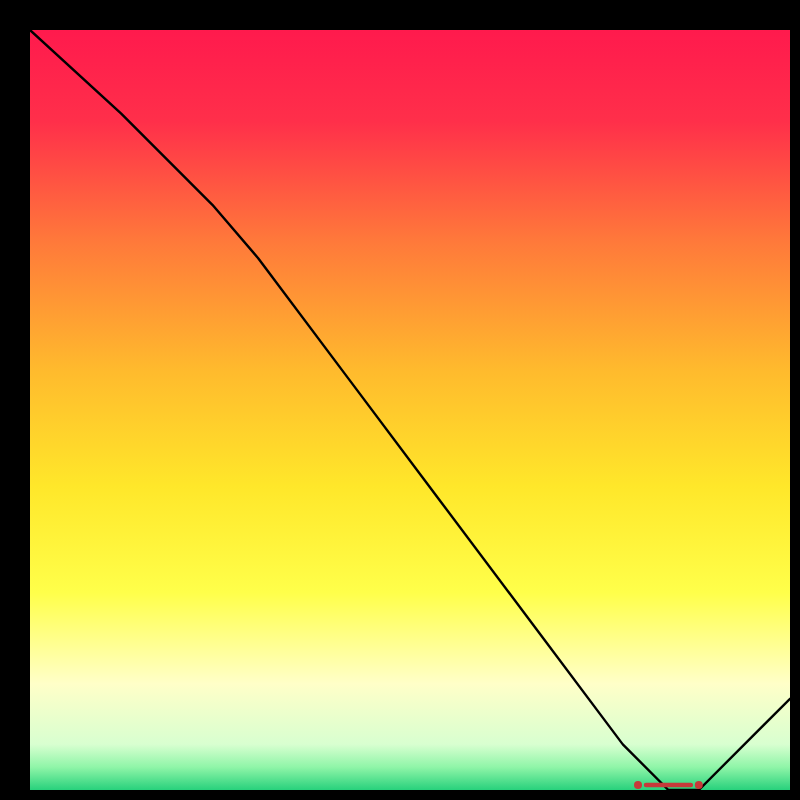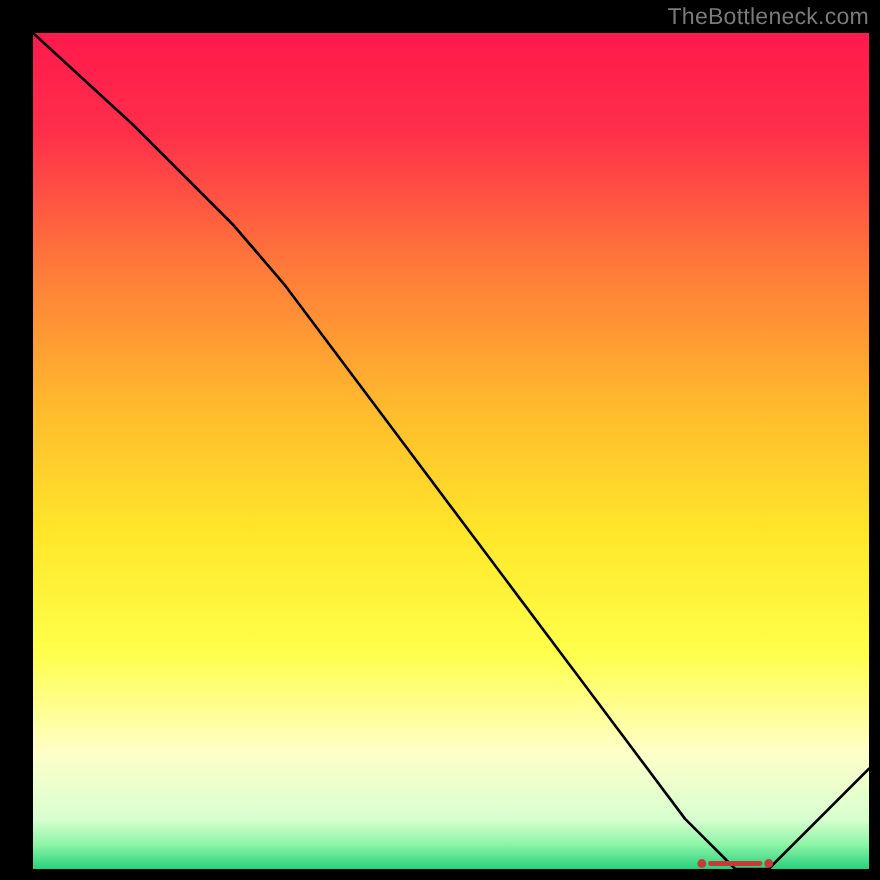--- a/index.html
+++ b/index.html
@@ -47,21 +47,20 @@
   .dotbar {
     stroke: #c73a3a;
     stroke-width: 4.5;
     stroke-linecap: round;
   }
 </style>
 </head>
 <body>
 
 <div class="frame">
-  <div class="watermark">TheBottleneck.com</div>
 
   <div class="plot">
     <svg viewBox="0 0 760 760" width="760" height="760">
       <defs>
         <linearGradient id="bg" x1="0" y1="0" x2="0" y2="1">
           <stop offset="0%" stop-color="#ff1a4d"></stop>
           <stop offset="12%" stop-color="#ff2f4a"></stop>
           <stop offset="28%" stop-color="#ff7a3a"></stop>
           <stop offset="45%" stop-color="#ffbb2d"></stop>
           <stop offset="60%" stop-color="#ffe72a"></stop>

